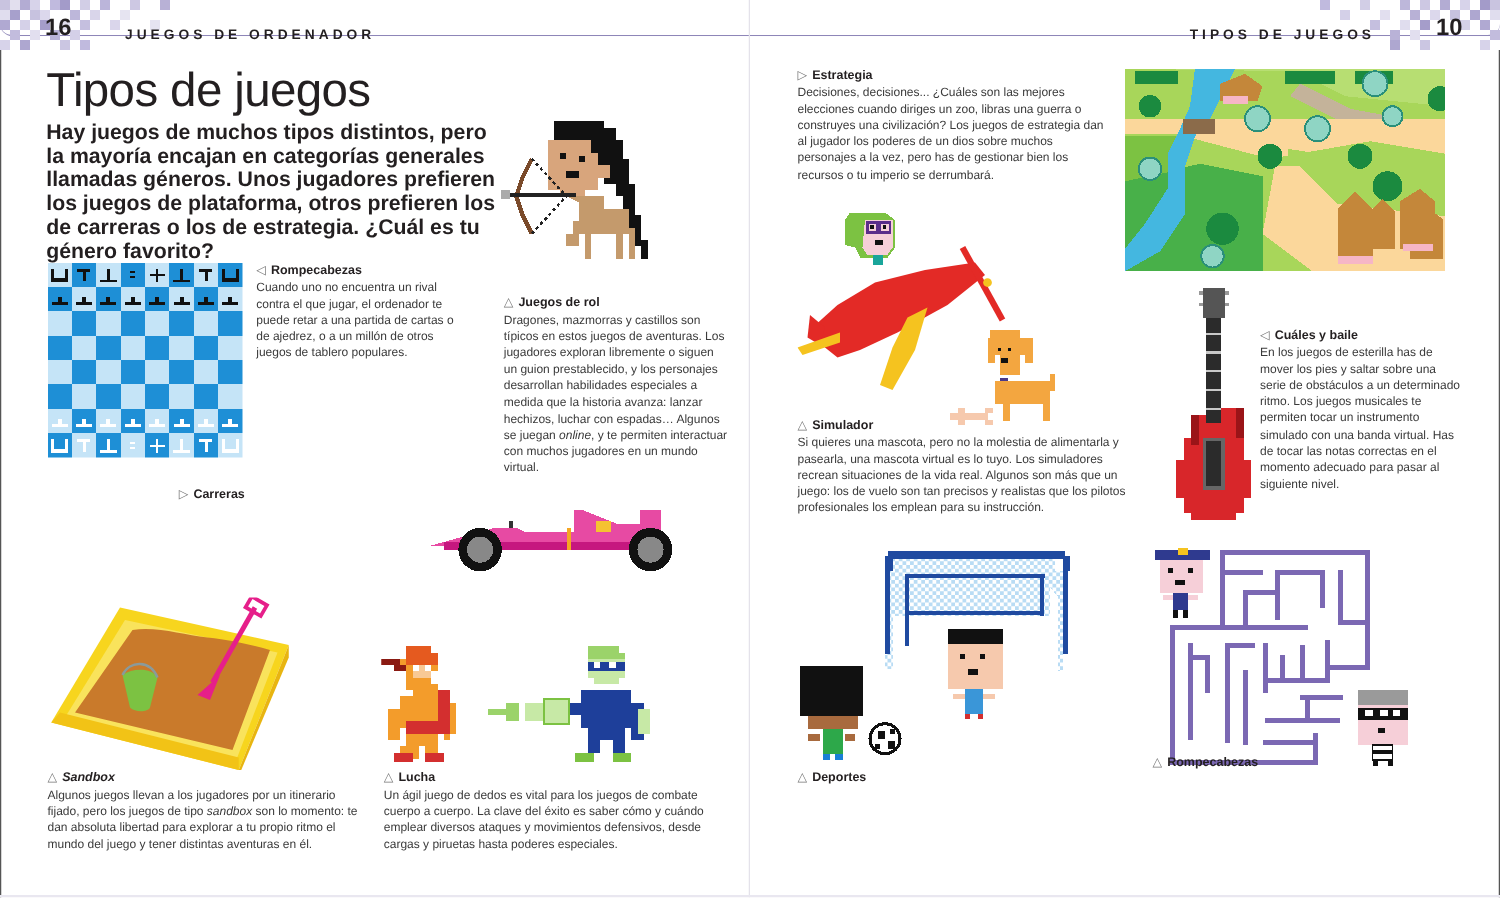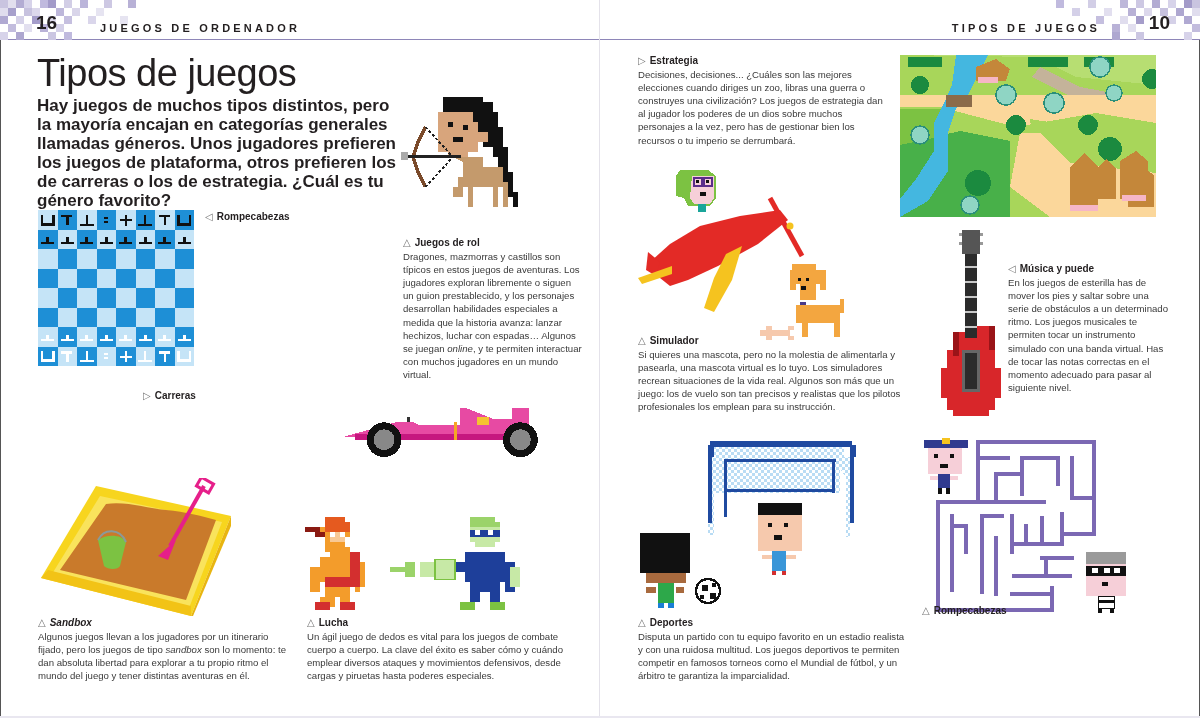--- a/index.html
+++ b/index.html
@@ -1,20 +1,20 @@
 <!DOCTYPE html>
 <html><head>
 <meta charset="utf-8">
 <style>
   * { box-sizing: border-box; margin: 0; padding: 0; }
   html, body { width: 1200px; height: 718px; background: #ffffff; overflow: hidden; }
   body { position: relative; font-family: "Liberation Sans", "DejaVu Sans", sans-serif; color: #231f20; }
 
   
-  .header { position: absolute; left: 0; top: 0; width: 1200px; height: 40px; border-bottom: 1.5px solid #8e86b8; }
+  .header { position: absolute; left: 0; top: 0; width: 1200px; height: 29px; border-bottom: 1.5px solid #8e86b8; border-radius: 10px; }
   .spine { position: absolute; left: 599px; top: 0; width: 1px; height: 718px; background: #e4e2ea; }
   .pix-l, .pix-r { position: absolute; top: 0; height: 40px; width: 300px; }
   .pix-l { left: 0; }
   .pix-r { right: 0; }
   .pix-l span, .pix-r span { position: absolute; width: 8px; height: 8px; }
   .page-num { position: absolute; top: 12px; font-size: 19px; font-weight: bold; color: #231f20; }
   .page-num.left { left: 36px; }
   .page-num.right { right: 30px; }
   .running { position: absolute; top: 22px; font-size: 11px; font-weight: bold; letter-spacing: 3.2px; color: #231f20; }
   .running.left { left: 100px; }
@@ -224,20 +224,21 @@
       <path d="M7.15 7.25h0.12v0.4h0.46v-0.4h0.12v0.55h-0.7z"></path>
     </g>
   </svg>
 </div>
 
 <div class="cap" style="left:205px;top:210px;width:160px;">
   <div class="head">
       <span class="arrow">◁</span>
       <span>Rompecabezas</span>
     </div>
+  <p>Cuando uno no encuentra un rival contra el que jugar, el ordenador te puede retar a una partida de cartas o de ajedrez, o a un millón de otros juegos de tablero populares.</p>
 </div>
 
 <div class="illus" style="left:398px;top:92px;">
   <svg width="125" height="135" viewBox="0 0 50 54" shape-rendering="crispEdges">
     <path d="M18 2h16v2h4v4h2v6h2v8h2v10h-4v-6h-2v-4h-4v-2h-4v-4h-2v-2H16v-4h2z" fill="#111"></path>
     <path d="M16 8h14v4h2v4h4v4h-4v4h-4v2H20v-2h-4z" fill="#d8a57c"></path>
     <rect x="20" y="12" width="2" height="2" fill="#111"></rect>
       <rect x="26" y="13" width="2" height="2" fill="#111"></rect>
       <rect x="22" y="18" width="4" height="2" fill="#111"></rect>
     <path d="M22 26h12v4h8v4h2v12h-2v-8h-2v8h-2v-8h-8v8h-2v-8h-2v4h-4v-4h2v-4h2v-6z" fill="#c49a6c"></path>
@@ -449,21 +450,21 @@
     <path d="M6 34h4v2h4v-4h4v6h2v8h2v10h-2v4h-2v2H6v-2H4v-4H2V46h2v-6h2z" fill="#d8262a"></path>
     <path d="M6 34h2v8H6zM18 32h2v8h-2z" fill="#9a1418"></path>
     <rect x="9" y="40" width="6" height="14" fill="#666"></rect>
     <rect x="10" y="41" width="4" height="12" fill="#2b2b2b"></rect>
   </svg>
 </div>
 
 <div class="cap" style="left:1008px;top:262px;width:160px;">
   <div class="head">
       <span class="arrow">◁</span>
-      <span>Música y puede</span>
+      <span>Cuáles y baile</span>
     </div>
   <p>En los juegos de esterilla has de mover los pies y saltar sobre una serie de obstáculos a un determinado ritmo. Los juegos musicales te permiten tocar un instrumento simulado con una banda virtual. Has de tocar las notas correctas en el momento adecuado para pasar al siguiente nivel.</p>
 </div>
 
 <div class="illus" style="left:638px;top:437px;">
   <svg width="250" height="175" viewBox="0 0 250 175" shape-rendering="crispEdges">
     <defs>
       <pattern id="net" width="6" height="6" patternUnits="userSpaceOnUse">
         <rect width="6" height="6" fill="#ffffff"></rect>
           <rect width="3" height="3" fill="#b9dcf4"></rect>
@@ -505,21 +506,20 @@
       <rect x="62" y="158" width="4" height="4" fill="#111"></rect>
       <rect x="74" y="146" width="4" height="4" fill="#111"></rect>
   </svg>
 </div>
 
 <div class="cap" style="left:638px;top:616px;width:270px;">
   <div class="head">
       <span class="arrow">△</span>
       <span>Deportes</span>
     </div>
-  <p>Disputa un partido con tu equipo favorito en un estadio realista y con una ruidosa multitud. Los juegos deportivos te permiten competir en famosos torneos como el Mundial de fútbol, y un árbitro te garantiza la imparcialidad.</p>
 </div>
 
 <div class="illus" style="left:920px;top:436px;">
   <svg width="240" height="178" viewBox="0 0 240 178" shape-rendering="crispEdges">
     <g fill="#7b68b3">
       <rect x="56" y="4" width="120" height="4"></rect>
       <rect x="56" y="4" width="4" height="60"></rect>
       <rect x="172" y="4" width="4" height="96"></rect>
       <rect x="60" y="20" width="30" height="4"></rect>
       <rect x="74" y="36" width="4" height="30"></rect>

